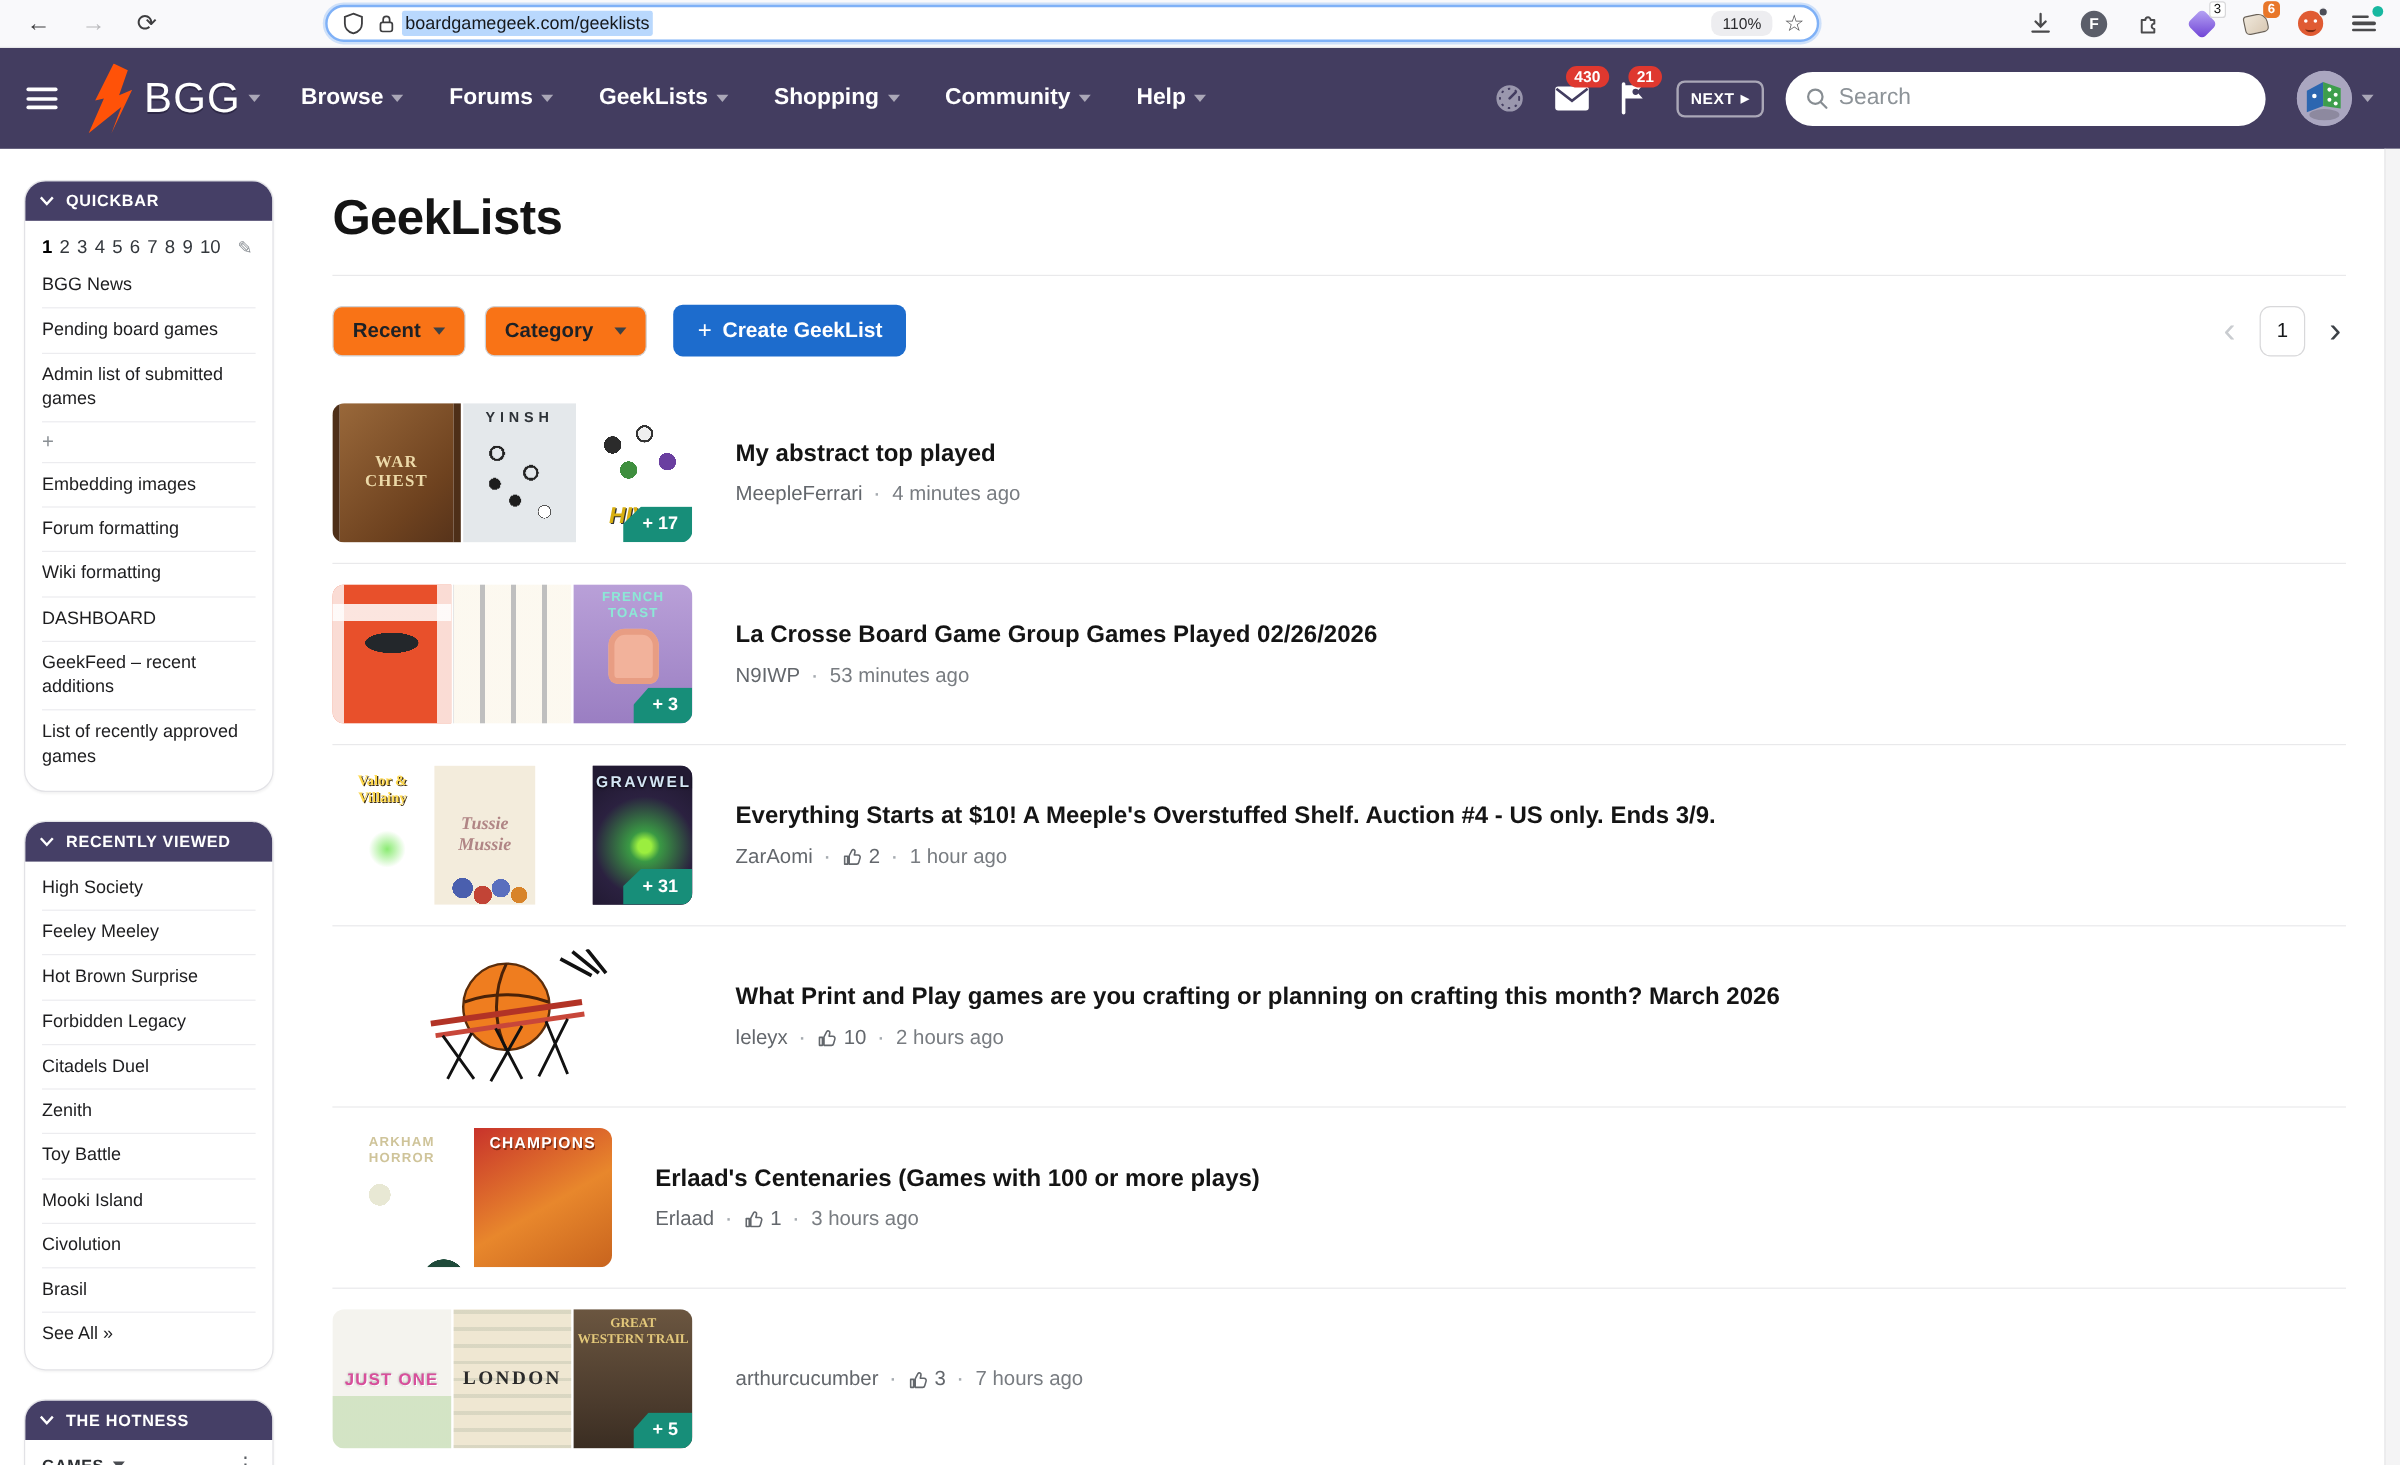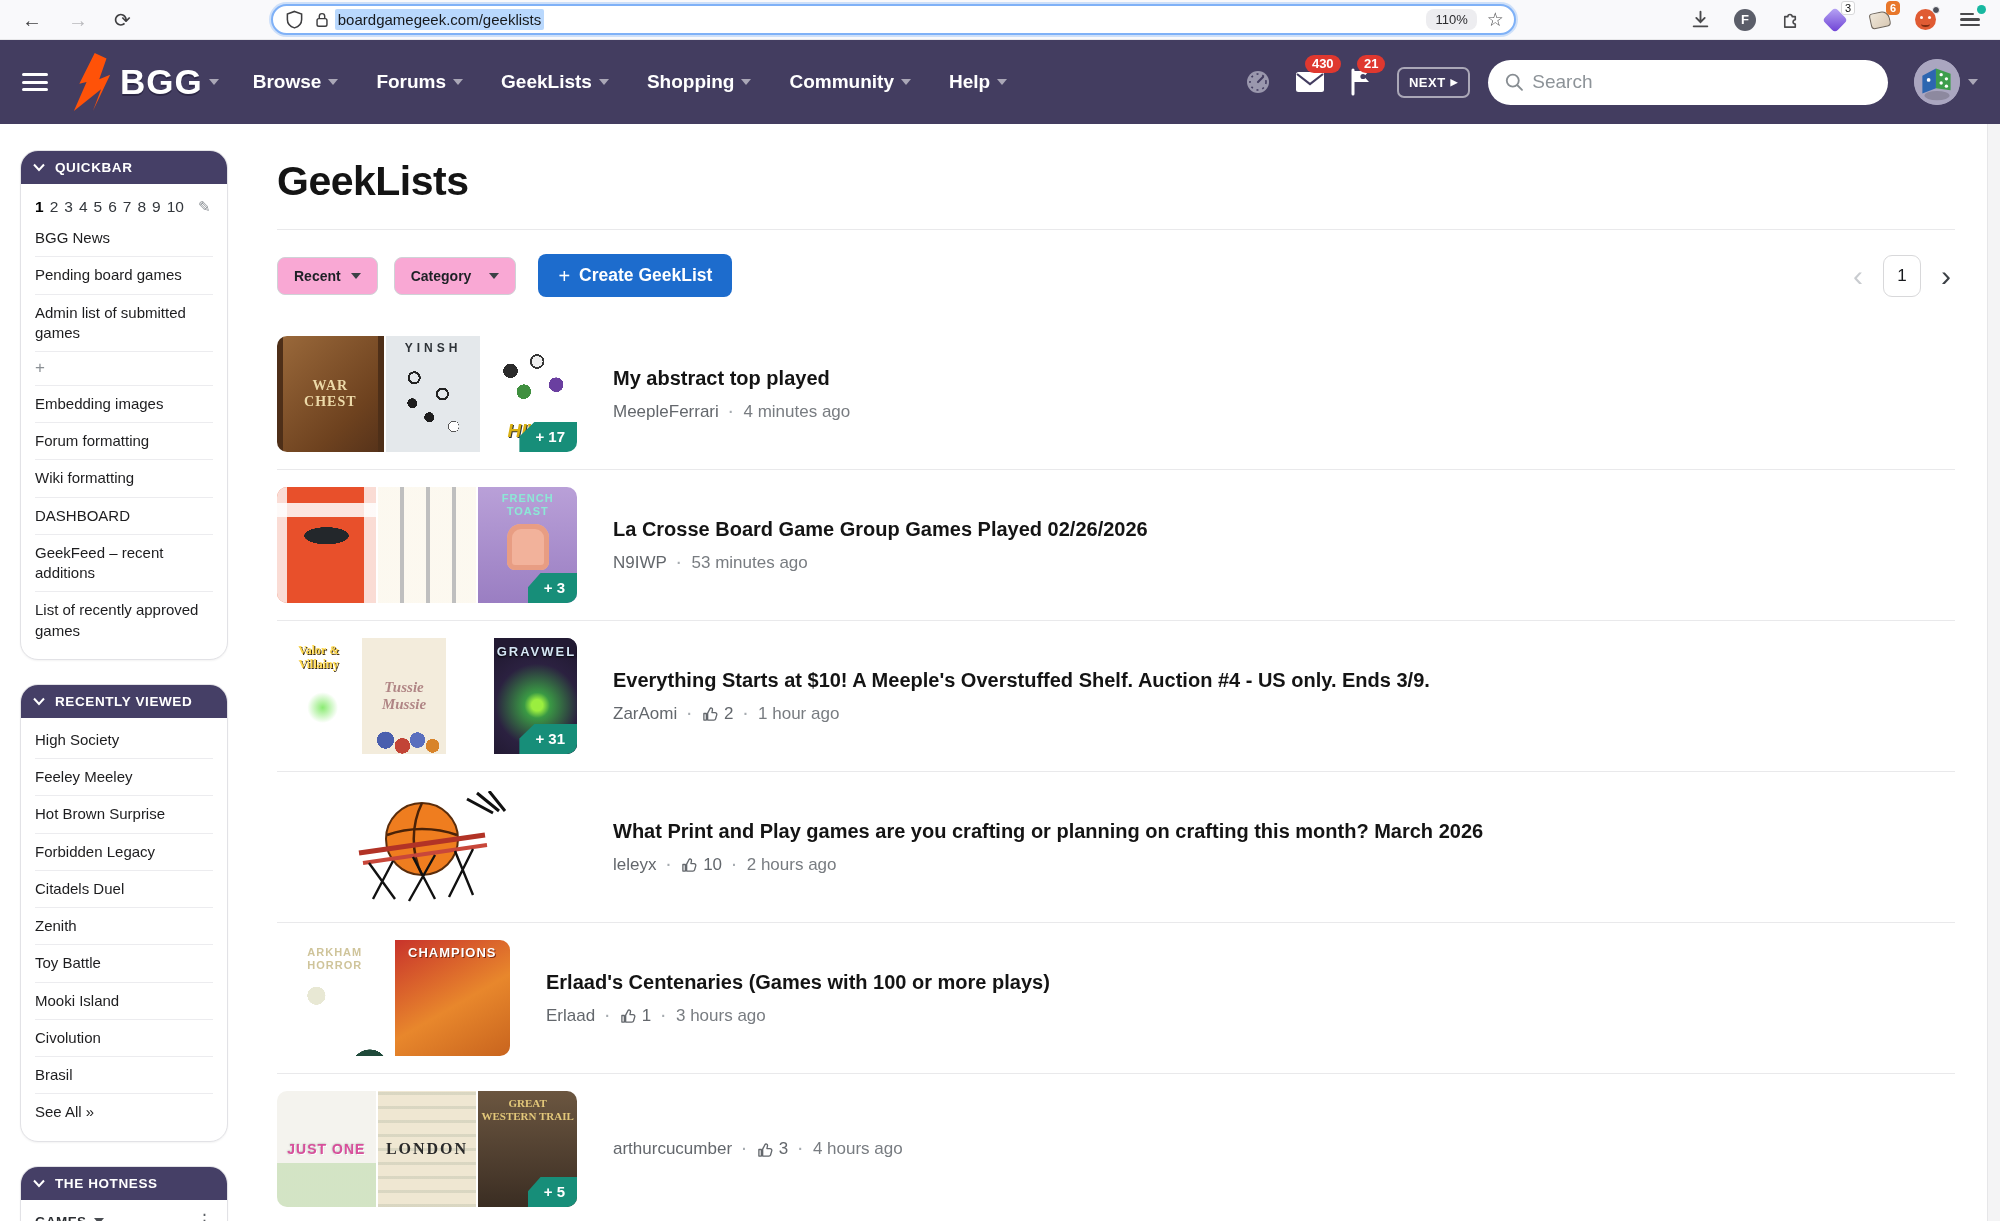--- a/index.html
+++ b/index.html
@@ -31,21 +31,21 @@
   .menu-bars span { height:2.4px; background:#4a4a4c; border-radius:2px; }
   .menu-bars span:nth-child(1){ width:14px; }
   .teal-dot { position:absolute; top:-3px; right:-4px; width:9px; height:9px; border-radius:50%; background:#17b An;}
   .teal-dot { background:#18b8a0; }
 
   
   .bggnav { height:84px; background:#433d60; display:flex; align-items:center; padding:0 22px; color:#fff; }
   .burger { width:26px; height:18px; display:flex; flex-direction:column; justify-content:space-between; margin-right:22px; cursor:pointer; }
   .burger span { height:3px; background:#fff; border-radius:2px; }
   .logo-wrap { display:flex; align-items:center; gap:6px; margin-right:14px; cursor:pointer; }
-  .logo-text { font-size:35px; font-weight:700; letter-spacing:1px; color:#fff; text-shadow:0 2px 0 rgba(20,16,40,.45); }
+  .logo-text { font-size:35px; font-weight:400; letter-spacing:1px; color:#fff; text-shadow:0 2px 0 rgba(20,16,40,.45); }
   .caret { width:0; height:0; border-left:5px solid transparent; border-right:5px solid transparent; border-top:6px solid rgba(255,255,255,.55); display:inline-block; }
   .mainmenu { display:flex; align-items:center; gap:38px; margin-left:20px; }
   .menu-item { display:flex; align-items:center; gap:7px; font-size:19px; font-weight:bold; cursor:pointer;text-align:center; }
   .navright { margin-left:auto; display:flex; align-items:center; gap:18px; }
   .nav-ico { position:relative; display:flex; align-items:center; justify-content:center; width:34px; height:34px; cursor:pointer; }
   .red-badge { position:absolute; top:-10px; left:12px; background:#df382f; color:#fff; border-radius:10px; font-size:13px; font-weight:bold; padding:1px 7px; line-height:16px; }
   .next-btn { border:2px solid rgba(255,255,255,.55); border-radius:7px; padding:6px 10px; font-size:13px; font-weight:bold; letter-spacing:.5px; display:flex; align-items:center; gap:5px; cursor:pointer; }
   .next-play { font-size:9px; }
   .searchbox { width:400px; height:45px; background:#fff; border-radius:24px; display:flex; align-items:center; padding:0 16px; gap:8px; }
   .searchbox input { border:none; outline:none; font-size:19px; color:#2b2e33; width:100%; font-family:"Liberation Sans",sans-serif; }
@@ -69,21 +69,21 @@
   .hot-row { display:flex; align-items:center; justify-content:space-between; padding:10px 0 6px; }
   .hot-tab { display:flex; align-items:center; gap:7px; font-size:13.5px; font-weight:bold; color:#2a2d31; letter-spacing:.4px; cursor:pointer; }
   .hot-tab .caret { border-top-color:#4a4d52; }
   .kebab { color:#5b5f64; font-size:17px; letter-spacing:0; line-height:.5; cursor:pointer; }
 
   
   .main { flex:1; margin-left:49px; margin-right:45px; }
   .h1 { font-size:41px; font-weight:800; color:#141414; letter-spacing:-.5px; padding:8px 0 24px; }
   .divider { height:1px; background:#e9e9eb; }
   .toolbar { display:flex; align-items:center; padding:24px 0 8px; }
-  .btn { display:flex; align-items:center; gap:10px; background:#f9a8d4; border:1px solid #cfd2d6; border-radius:8px; padding:10px 16px; font-size:14px; font-weight:600; color:#1d2126; cursor:pointer; }
+  .btn { display:flex; align-items:center; gap:10px; background:#f97316; border:1px solid #cfd2d6; border-radius:8px; padding:10px 16px; font-size:17px; font-weight:600; color:#1d2126; cursor:pointer; }
   .btn .caret { border-top-color:#3c4146; border-left-width:5px; border-right-width:5px; }
   .btn + .btn { margin-left:16px; }
   .btn-create { margin-left:22px; background:#1d6ccd; border:none; color:#fff; border-radius:8px; display:flex; align-items:center; gap:9px; padding:11px 20px; font-size:17.5px; font-weight:600; cursor:pointer; }
   .plus { font-size:20px; font-weight:400; line-height:1; }
   .pager { margin-left:auto; display:flex; align-items:center; gap:16px; }
   .pg-arrow { font-size:30px; color:#3c4146; line-height:1; cursor:pointer; padding:0 4px; }
   .pg-arrow.disabled { color:#c9ccd0; }
   .pg-num { border:1px solid #d8d8da; border-radius:9px; min-width:38px; height:42px; display:flex; align-items:center; justify-content:center; font-size:17px; color:#17191c; cursor:pointer; }
 
   .rows { margin-top:14px; }
@@ -539,21 +539,21 @@
           <div class="meta">
             <a class="author">arthurcucumber</a>
             <span class="dot">·</span>
             <span class="likes">
               <svg width="17" height="17" viewBox="0 0 18 18">
                   <path d="M2 9 h2.6 v7 H2 Z M6 16 h6.6 c.9 0 1.6-.6 1.8-1.4 l1.2-4.1 A1.9 1.9 0 0 0 13.8 8 h-3.3 l.6-2.9 A1.5 1.5 0 0 0 8.4 3.9 L6 8.6 Z" fill="none" stroke="#63676c" stroke-width="1.4" stroke-linejoin="round"></path>
                 </svg>
               <span>3</span>
             </span>
             <span class="dot">·</span>
-            <span class="time">4 hours ago</span>
+            <span class="time">7 hours ago</span>
           </div>
         </div>
       </div>
 
     </div>
   </div>
 </div>
 
 <div class="scrollbar"></div>
 

